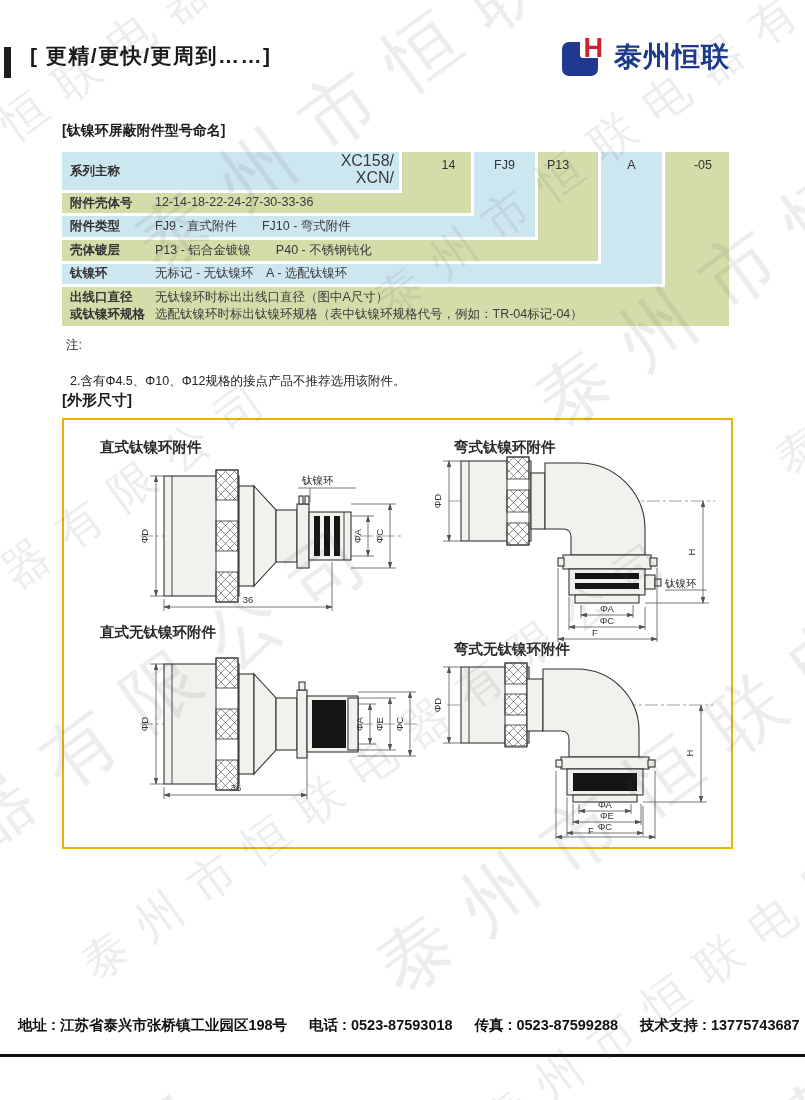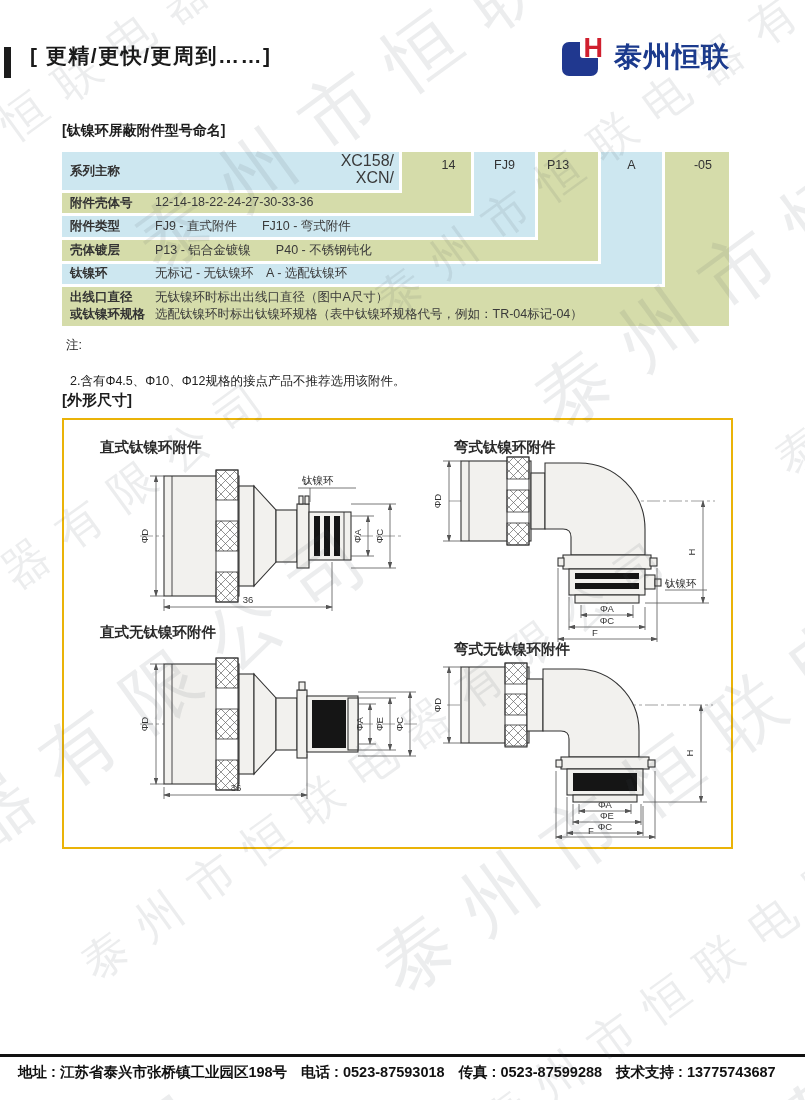--- a/index.html
+++ b/index.html
@@ -58,21 +58,21 @@
   .body-fill{fill:#f2f1ee;stroke:#333;stroke-width:1.1;}
   .thin{stroke:#333;stroke-width:0.9;fill:none;}
   .dim{stroke:#555;stroke-width:0.8;fill:none;}
   .cl{stroke:#777;stroke-width:0.7;stroke-dasharray:13 3 3 3;fill:none;}
   .blk{fill:#151515;stroke:none;}
   text.dtx{font-size:9.5px;fill:#333;font-family:"Liberation Sans",sans-serif;}
   text.rlx{font-size:10.5px;fill:#222;font-family:"Liberation Sans",sans-serif;}
 
   
   .frule{left:0;top:1054px;width:805px;height:3px;background:#111;}
-  .footer{left:18px;top:1063px;display:flex;gap:14px;font-size:14.5px;font-weight:700;color:#111;white-space:nowrap;}
+  .footer{left:18px;top:1016px;display:flex;gap:22px;font-size:14.5px;font-weight:700;color:#111;white-space:nowrap;}
 </style>
 </head>
 <body>
 
 <div class="page">
 
   <div class="abs edge-bar"></div>
   <div class="abs slogan">[ 更精/更快/更周到……]</div>
   <div class="abs logo">
     <div class="logo-mark">

